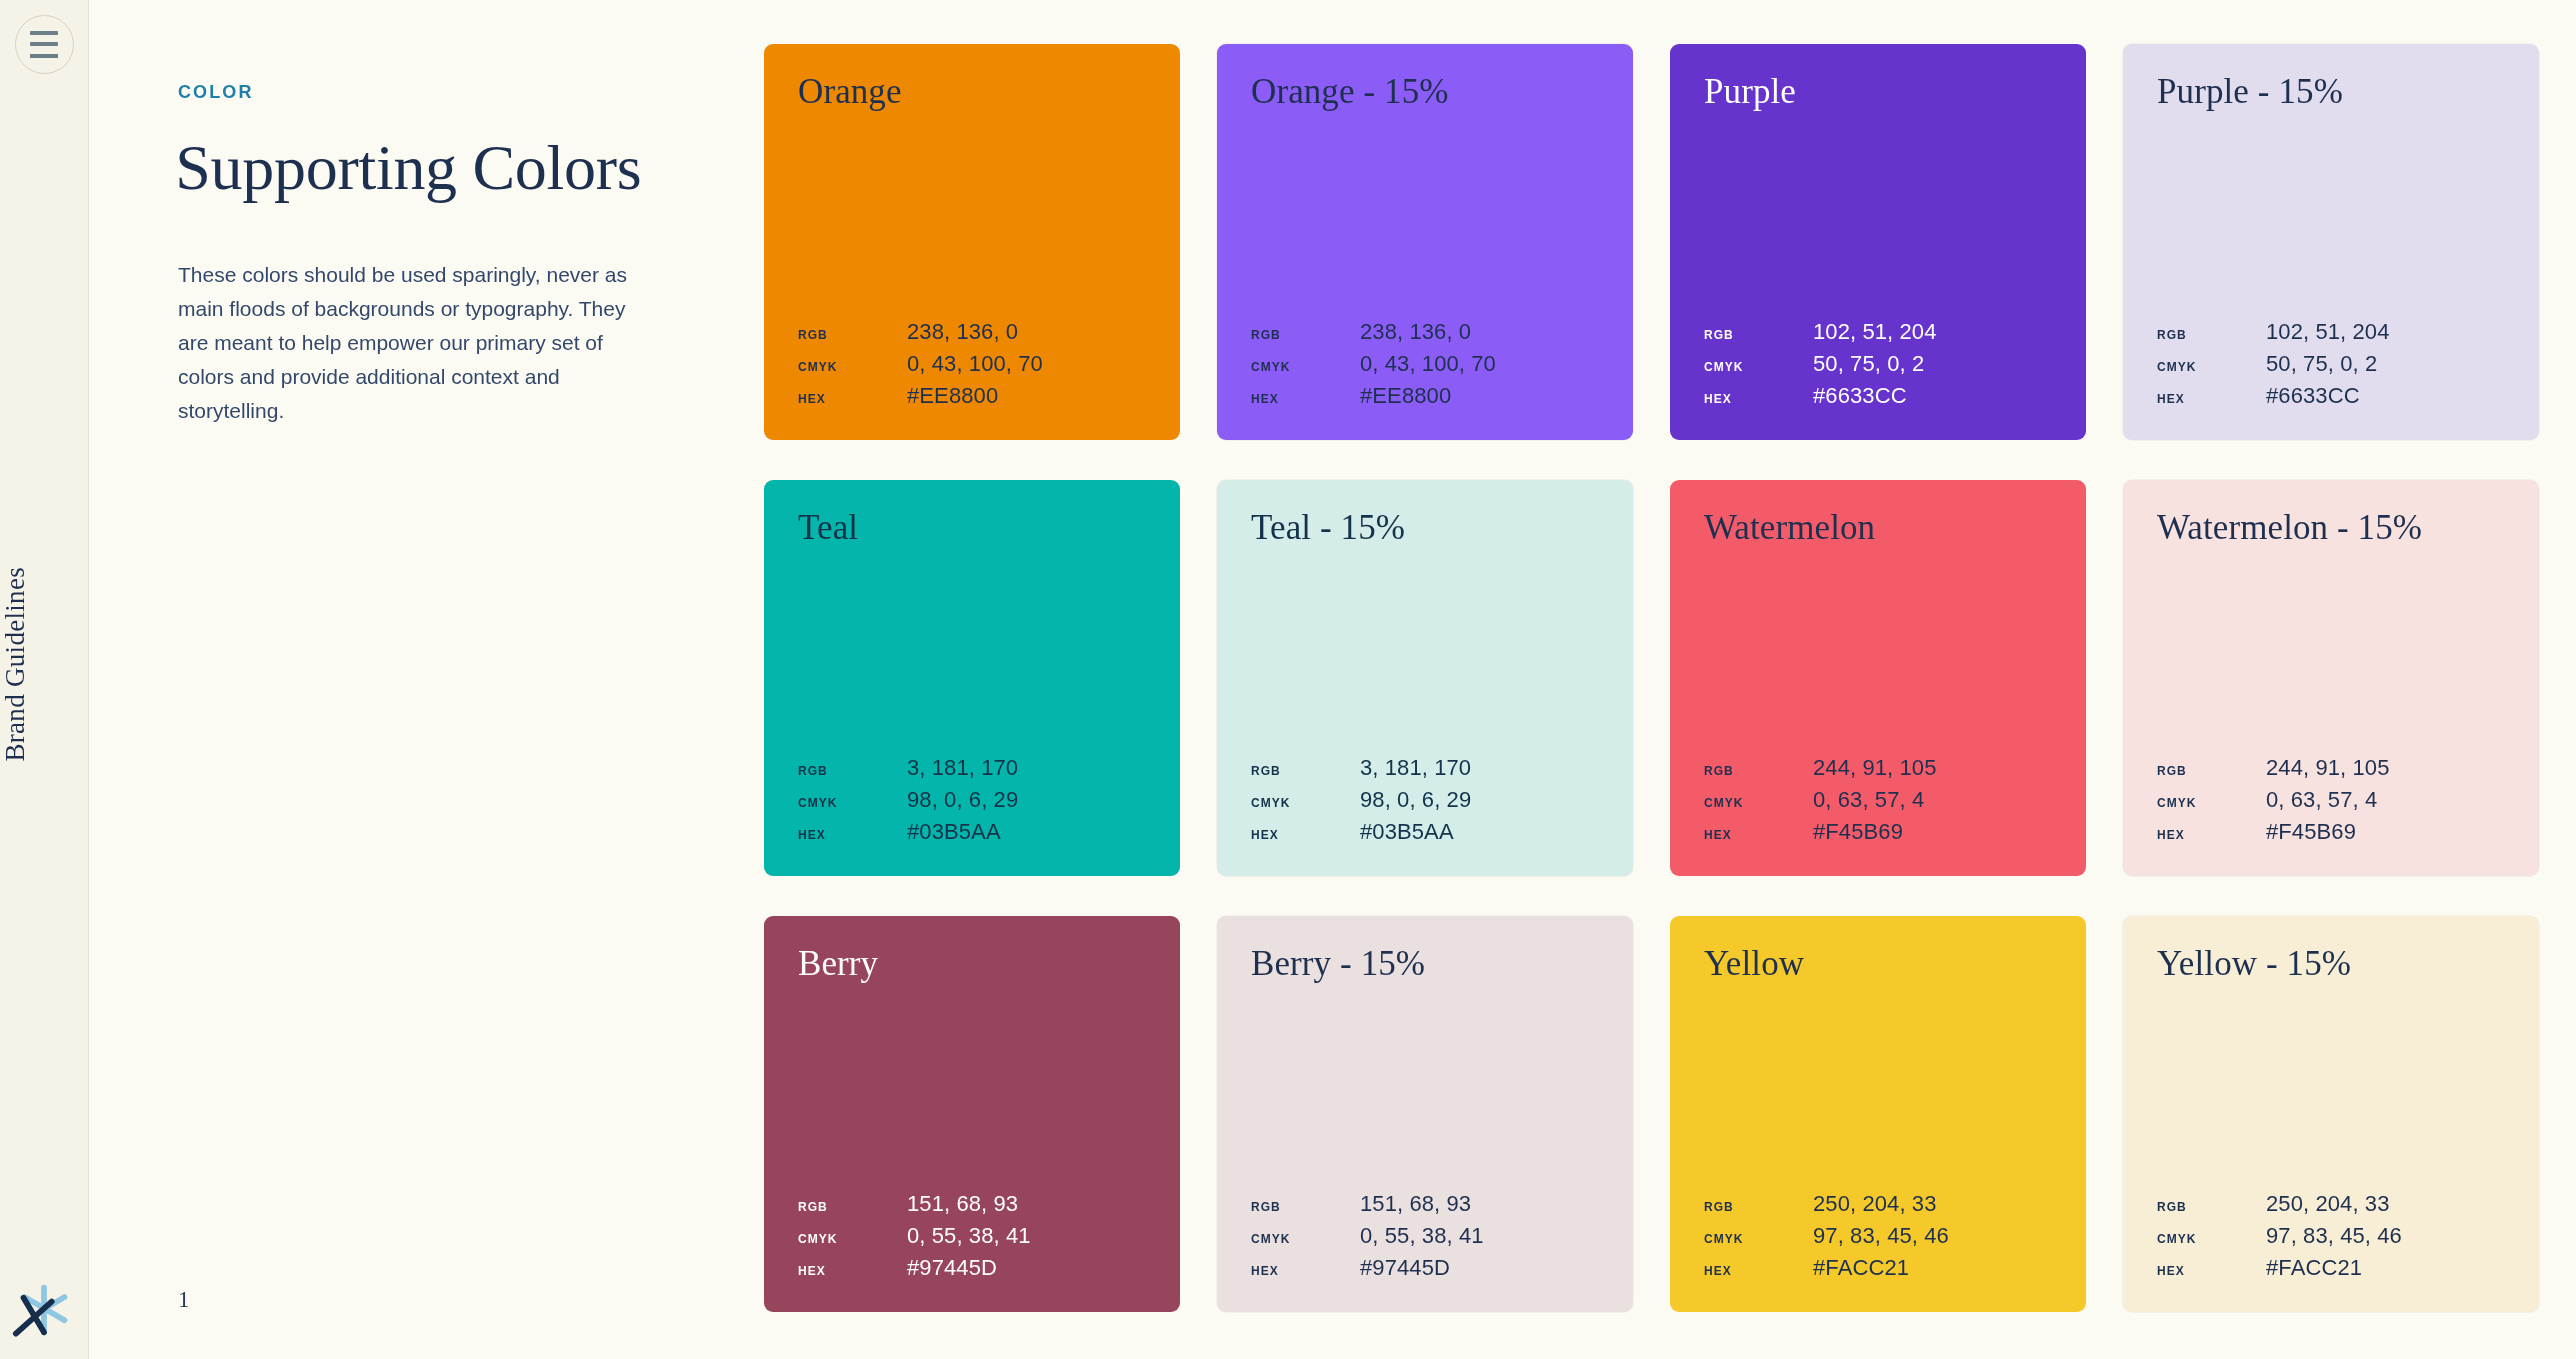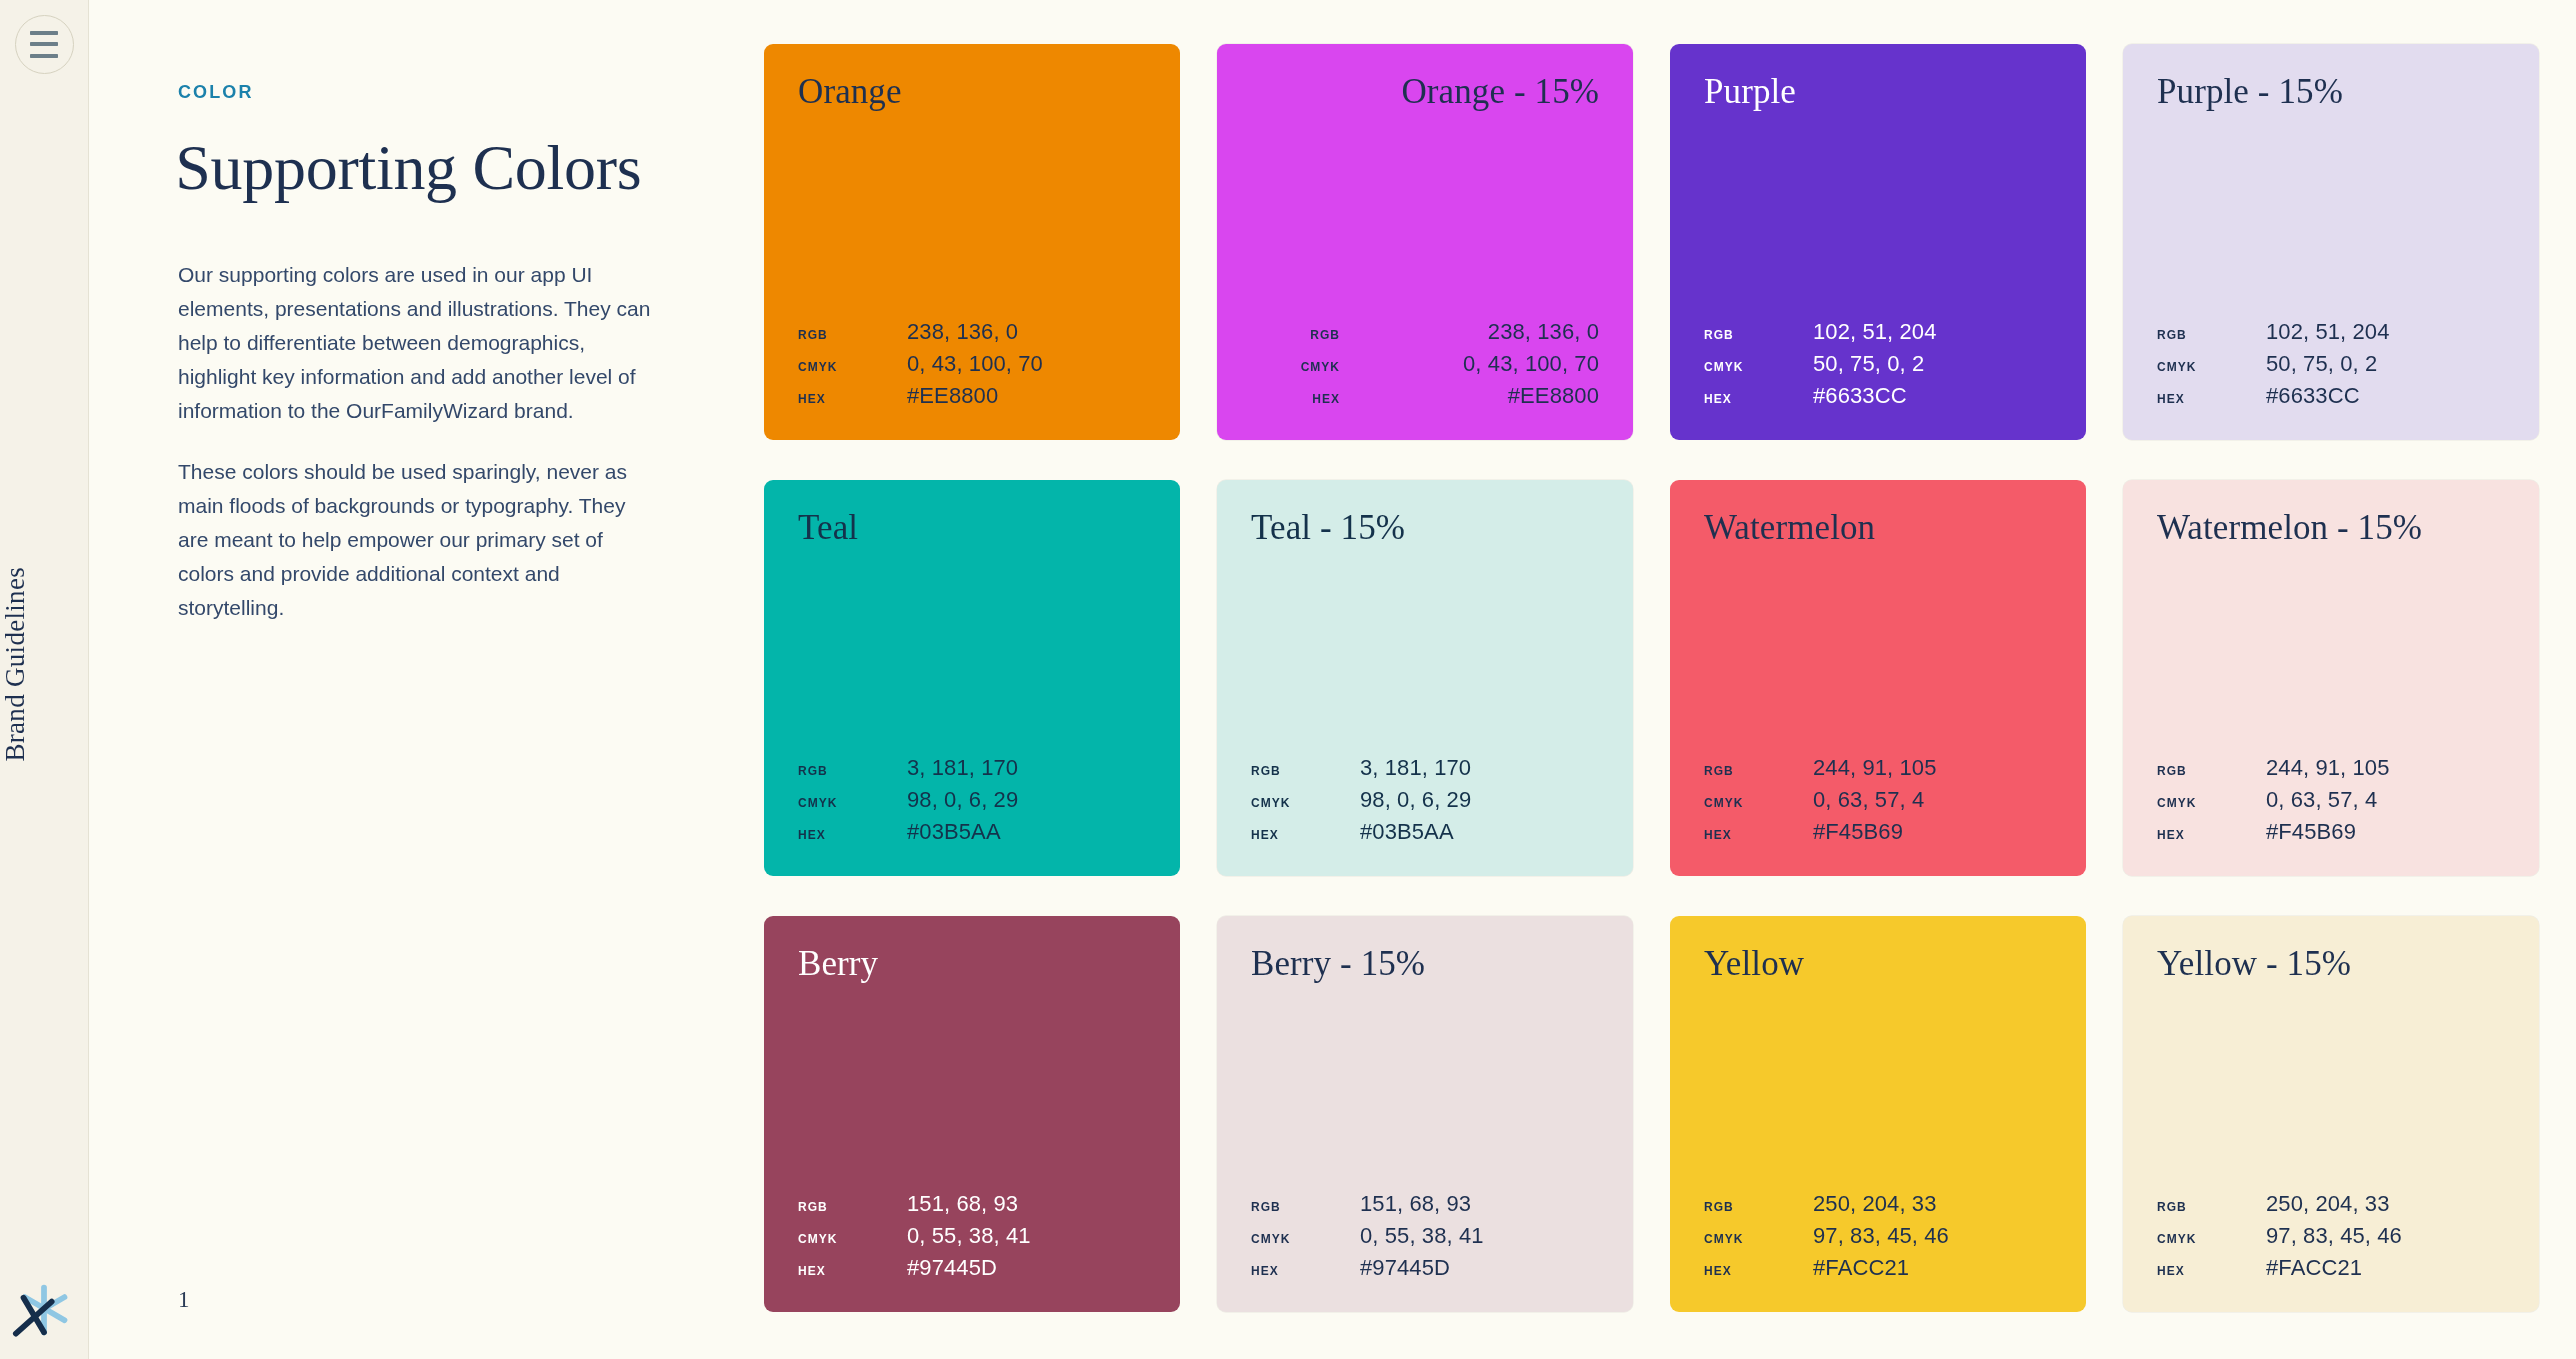--- a/index.html
+++ b/index.html
@@ -198,40 +198,39 @@
   </div>
 </aside>
 
 <section id="doc-column">
 
   <div id="eyebrow">COLOR</div>
 
   <h1 id="page-title">Supporting Colors</h1>
 
   <div id="body-copy">
-    <p>Our supporting colors are used in our app UI elements, presentations and illustrations. They can help to differentiate between demographics, highlight key information and add another level of information to the OurFamilyWizard brand.</p>
     <p>These colors should be used sparingly, never as main floods of backgrounds or typography. They are meant to help empower our primary set of colors and provide additional context and storytelling.</p>
   </div>
 
   <div id="page-number">1</div>
 </section>
 
 <main id="swatch-grid">
     <article class="swatch" style="background: rgb(238, 136, 0); color: rgb(30, 48, 80);">
       <div class="swatch-name">Orange</div>
       <div class="spec-table">
         <div class="spec-key">RGB</div>
         <div class="spec-val">238, 136, 0</div>
         <div class="spec-key">CMYK</div>
         <div class="spec-val">0, 43, 100, 70</div>
         <div class="spec-key">HEX</div>
         <div class="spec-val">#EE8800</div>
       </div>
     </article>
-    <article class="swatch tint" style="background: #d946ef; color: rgb(30, 48, 80); text-align: right;">
+    <article class="swatch tint" style="background: #8b5cf6; color: rgb(30, 48, 80);">
       <div class="swatch-name">Orange - 15%</div>
       <div class="spec-table">
         <div class="spec-key">RGB</div>
         <div class="spec-val">238, 136, 0</div>
         <div class="spec-key">CMYK</div>
         <div class="spec-val">0, 43, 100, 70</div>
         <div class="spec-key">HEX</div>
         <div class="spec-val">#EE8800</div>
       </div>
     </article>

